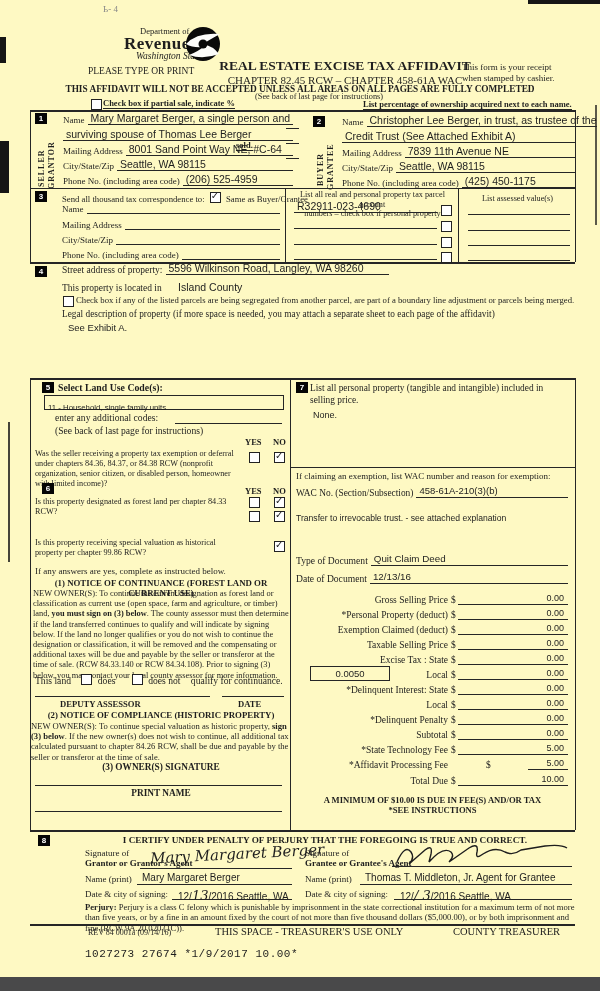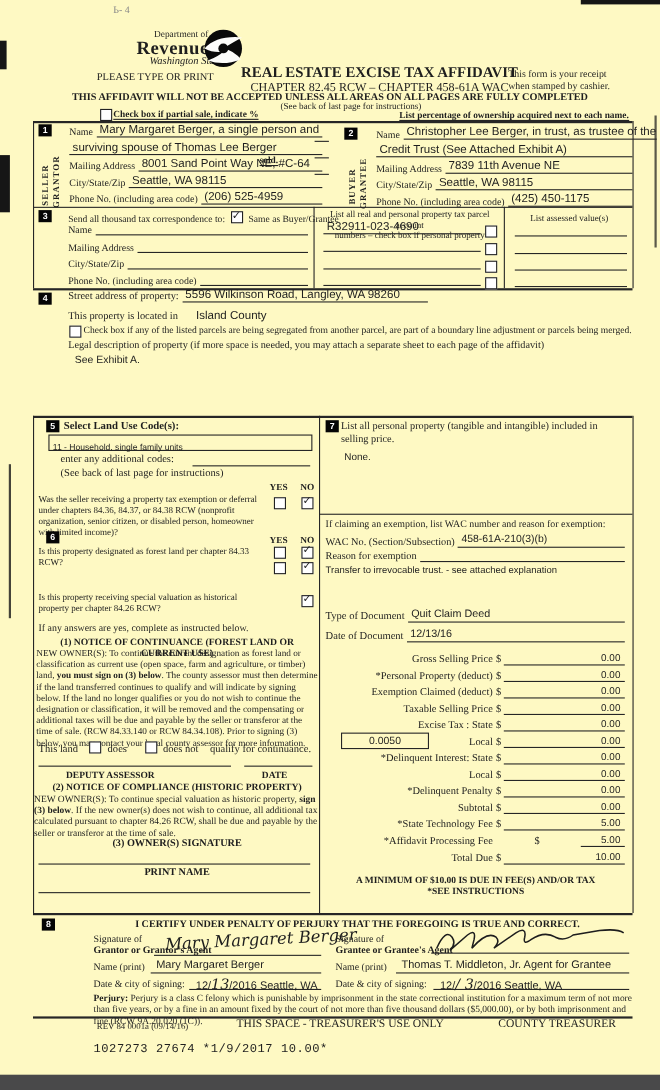--- a/index.html
+++ b/index.html
@@ -228,21 +228,21 @@
   <div class="cb" style="left:249px;top:497px;"></div>
   <div class="cb" style="left:274px;top:497px;">
       <span class="mk">✓</span>
     </div>
 
   <div class="cb" style="left:249px;top:511px;"></div>
   <div class="cb" style="left:274px;top:511px;">
       <span class="mk">✓</span>
     </div>
 
-  <div class="abs q" style="left:35px;top:538px;width:205px;">Is this property receiving special valuation as historical property per chapter 84.26 RCW?</div>
+  <div class="abs q" style="left:35px;top:538px;width:205px;">Is this property receiving special valuation as historical property per chapter 99.86 RCW?</div>
   <div class="cb" style="left:274px;top:541px;">
       <span class="mk">✓</span>
     </div>
 
   <div class="abs" style="left:35px;top:566px;font-size:9px;">If any answers are yes, complete as instructed below.</div>
   <div class="abs b" style="left:33px;top:578px;width:256px;text-align:center;font-size:8.8px;">(1) NOTICE OF CONTINUANCE (FOREST LAND OR CURRENT USE)</div>
   <div class="abs para" style="left:33px;top:589px;width:256px;">
     <span>NEW OWNER(S): To continue the current designation as forest land or classification as current use (open space, farm and agriculture, or timber) land, </span><span class="b">you must sign on (3) below</span><span>. The county assessor must then determine if the land transferred continues to qualify and will indicate by signing below. If the land no longer qualifies or you do not wish to continue the designation or classification, it will be removed and the compensating or additional taxes will be due and payable by the seller or transferor at the time of sale. (RCW 84.33.140 or RCW 84.34.108). Prior to signing (3) below, you may contact your local county assessor for more information.</span>
   </div>
 
@@ -273,24 +273,20 @@
   <div class="numbox" style="left:296px;top:382px;">7</div>
   <div class="abs" style="left:310px;top:383px;width:258px;font-size:9.4px;line-height:11.5px;">List all  personal property (tangible and intangible) included in selling price.</div>
   <div class="abs typed" style="left:313px;top:410px;font-size:9px;">None.</div>
 
   <div class="hline" style="left:290px;top:467px;width:285px;"></div>
   <div class="abs" style="left:296px;top:471px;width:275px;font-size:9px;">If claiming an exemption, list WAC number and reason for exemption:</div>
 
   <div class="frow" style="left:296px;top:485px;width:272px;">
     <span class="lbl" style="font-size:9.4px;">WAC No. (Section/Subsection)</span>
     <span class="val typed" style="font-size:9.5px;">458-61A-210(3)(b)</span>
-  </div>
-  <div class="frow" style="left:296px;top:501px;width:272px;">
-    <span class="lbl" style="font-size:9.4px;">Reason for exemption</span>
-    <span class="val"></span>
   </div>
   <div class="abs typed" style="left:296px;top:513px;font-size:8.6px;">Transfer to irrevocable trust. - see attached explanation</div>
 
   <div class="frow" style="left:296px;top:553px;width:272px;">
     <span class="lbl" style="font-size:9.6px;">Type of Document</span>
     <span class="val typed" style="font-size:9.8px;">Quit Claim Deed</span>
   </div>
   <div class="frow" style="left:296px;top:571px;width:272px;">
     <span class="lbl" style="font-size:9.6px;">Date of Document</span>
     <span class="val typed" style="font-size:9.8px;">12/13/16</span>

